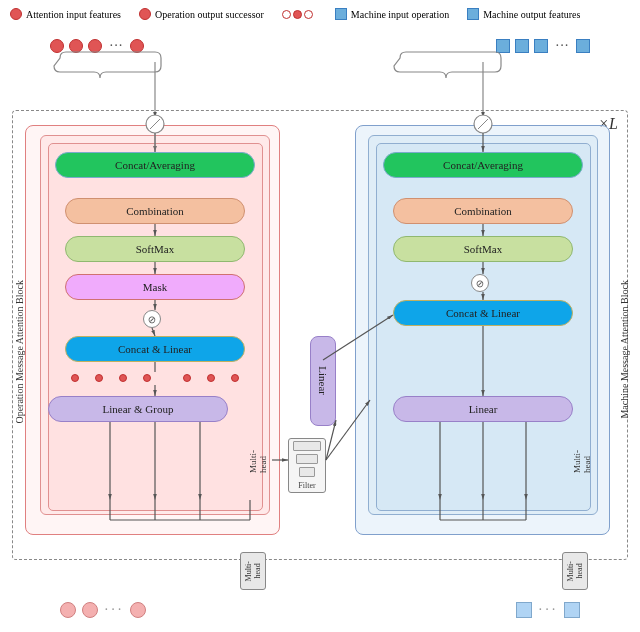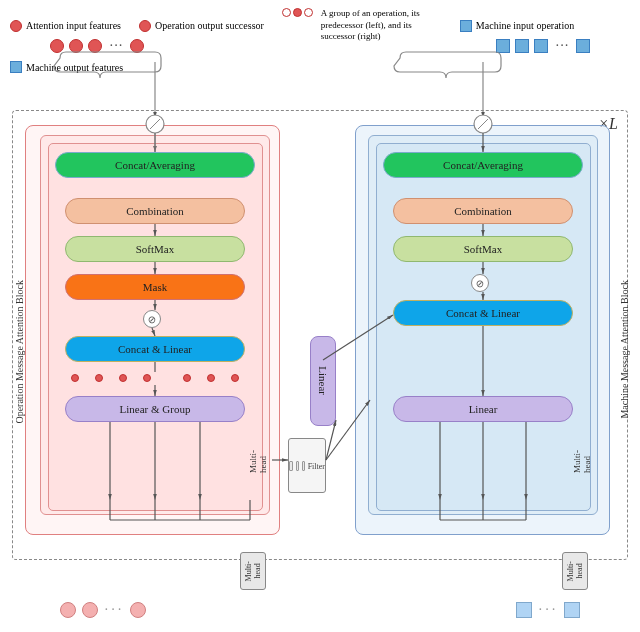--- a/index.html
+++ b/index.html
@@ -155,21 +155,21 @@
     }
 
     
     .softmax-box {
       background: #c8e0a0;
       border-color: #90b870;
     }
 
     
     .mask-box {
-      background: #f97316;
+      background: #f0abfc;
       border-color: #d07070;
     }
 
     
     .concatlinear-box {
       background: #0ea5e9;
       border-color: #c0b060;
     }
 
     
@@ -223,21 +223,20 @@
     <div class="legend-item">
       <span class="circle-red"></span>
       <span>Operation output successor</span>
     </div>
     <div class="legend-item" style="align-items:flex-start; max-width:160px;">
       <span style="display:flex;gap:2px;margin-right:4px;flex-shrink:0;">
         <span class="circle-red-outline" style="width:9px;height:9px;border-radius:50%;border:1.5px solid #c03030;background:#fff;display:inline-block;"></span>
         <span class="circle-red-outline" style="width:9px;height:9px;border-radius:50%;border:1.5px solid #c03030;background:#e05555;display:inline-block;"></span>
         <span class="circle-red-outline" style="width:9px;height:9px;border-radius:50%;border:1.5px solid #c03030;background:#fff;display:inline-block;"></span>
       </span>
-      <span style="font-size:9px;line-height:1.3;">A group of an operation, its predecessor (left), and its successor (right)</span>
     </div>
     <div class="legend-item">
       <span class="square-blue"></span>
       <span>Machine input operation</span>
     </div>
     <div class="legend-item">
       <span class="square-blue-outline" style="background:#6baedc;"></span>
       <span>Machine output features</span>
     </div>
   </div>
@@ -313,21 +312,21 @@
     <span class="sdot"></span>
     <span class="sdot"></span>
     <span class="sdot"></span>
     <span class="sdot"></span>
     <span style="font-size:10px;color:#555;"></span>
     <span class="sdot"></span>
     <span class="sdot"></span>
     <span class="sdot"></span>
   </div>
 
-  <div class="module-box lineargroup-box" style="position:absolute;top:396px;left:65px;width:180px;">
+  <div class="module-box lineargroup-box" style="position:absolute;top:396px;left:48px;width:180px;">
     <span>Linear &amp; Group</span>
   </div>
 
   <div class="module-box concat-box" style="position:absolute;top:152px;left:383px;width:200px;">
     <span>Concat/Averaging</span>
   </div>
 
   <div class="module-box combination-box" style="position:absolute;top:198px;left:393px;width:180px;">
     <span>Combination</span>
   </div>
@@ -343,21 +342,21 @@
   </div>
 
   <div class="module-box lineargroup-box" style="position:absolute;top:396px;left:393px;width:180px;">
     <span>Linear</span>
   </div>
 
   <div class="module-box lineargroup-box linear-vert" style="position:absolute;top:336px;left:310px;width:26px;height:90px;border-radius:8px;">
     <span style="writing-mode:vertical-rl;transform:rotate(180deg);font-size:11px;">Linear</span>
   </div>
 
-  <div style="position:absolute;top:438px;left:288px;width:38px;height:55px;background:#f5f5f5;border:1.5px solid #888;border-radius:3px;display:flex;align-items:center;justify-content:center;gap:3px;">
+  <div style="position:absolute;top:438px;left:288px;width:38px;height:55px;background:#f5f5f5;border:1.5px solid #888;border-radius:3px;display:flex;flex-direction:column;align-items:center;justify-content:center;gap:3px;">
     <div style="width:28px;height:10px;background:#e8e8e8;border:1px solid #999;border-radius:1px;"></div>
     <div style="width:22px;height:10px;background:#e8e8e8;border:1px solid #999;border-radius:1px;"></div>
     <div style="width:16px;height:10px;background:#e8e8e8;border:1px solid #999;border-radius:1px;"></div>
     <div style="font-size:8px;color:#444;margin-top:1px;">Filter</div>
   </div>
 
   <div style="position:absolute;top:450px;left:248px;font-size:9px;color:#333;writing-mode:vertical-rl;transform:rotate(180deg);white-space:nowrap;">
     Multi-<br>head
   </div>
   <div style="position:absolute;top:450px;left:572px;font-size:9px;color:#333;writing-mode:vertical-rl;transform:rotate(180deg);white-space:nowrap;">

